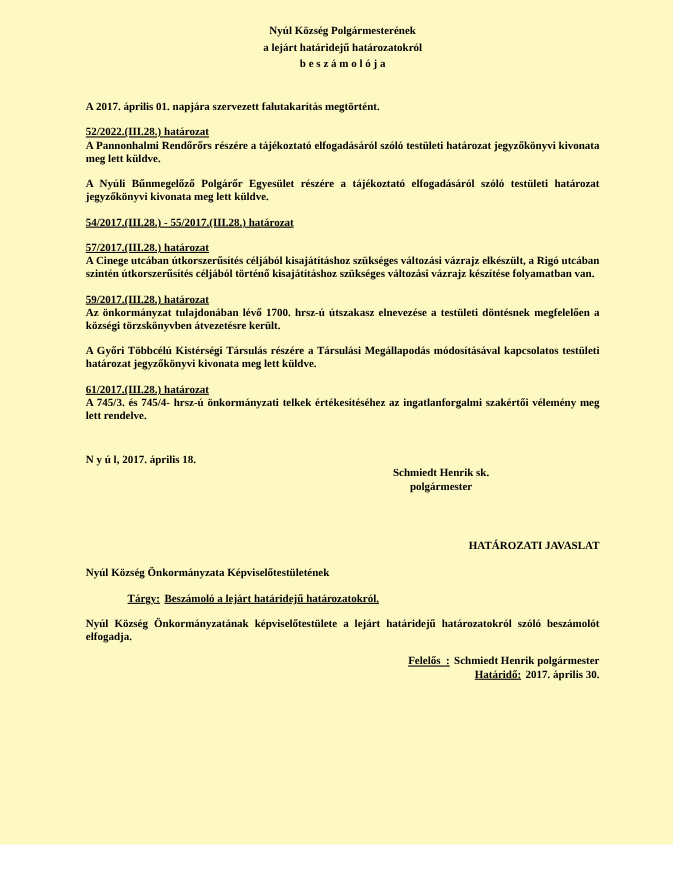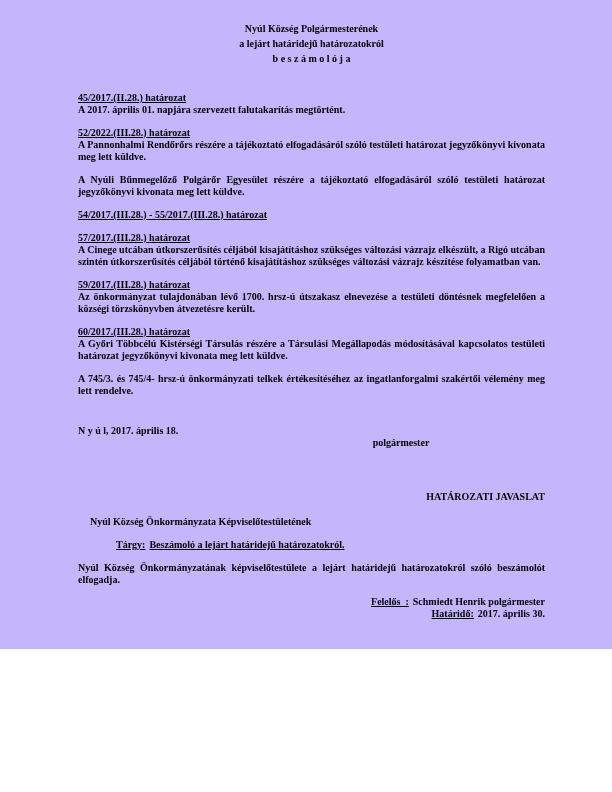--- a/index.html
+++ b/index.html
@@ -1,57 +1,56 @@
 <!DOCTYPE html>
 <html><head>
 <meta charset="utf-8">
 <style>
   html, body { margin: 0; padding: 0; background: #ffffff; }
   .page {
     position: relative;
     width: 612px;
-    height: 649px;
-    background: #c4b5fd;
+    height: 768px;
+    background: #fef9c3;
     box-sizing: border-box;
     padding: 21px 67px 0 78px;
     font-family: "Liberation Serif", serif;
     font-size: 10px;
     line-height: 12px;
     font-weight: bold;
     color: #000000;
     overflow: hidden;
   }
   .title-block { text-align: center; line-height: 15px; margin-bottom: 26px; }
   .section { margin-bottom: 11px; }
   .res-heading { text-decoration: underline; }
   .res-body { text-align: justify; }
   .dateline { margin-top: 28px; }
   .signature-block { width: 170px; margin-left: 238px; text-align: center; }
   .proposal-heading { text-align: right; margin-top: 42px; }
-  .addressee { margin-top: 13px; margin-left: 12px; }
+  .addressee { margin-top: 13px; }
   .res-number { margin-top: 11px; text-decoration: underline; }
   .subject-line { margin-top: 11px; text-decoration: underline; margin-left: 38px; }
   .subject-label { margin-right: 4px; }
   .proposal-body { margin-top: 11px; text-align: justify; }
   .resp-block { margin-top: 10px; text-align: right; }
   .u-label { text-decoration: underline; margin-right: 4px; }
 </style>
 </head>
 <body>
 
 <div class="page">
 
   <div class="title-block">
     <div>Nyúl Község Polgármesterének</div>
     <div>a lejárt határidejű határozatokról</div>
     <div>b e s z á m o l ó j a</div>
   </div>
 
   <div class="section">
-    <div class="res-heading">45/2017.(II.28.) határozat</div>
     <div class="res-body">A 2017. április 01. napjára szervezett falutakarítás megtörtént.</div>
   </div>
 
   <div class="section">
     <div class="res-heading">52/2022.(III.28.) határozat</div>
     <div class="res-body">A Pannonhalmi Rendőrőrs részére a tájékoztató elfogadásáról szóló testületi határozat jegyzőkönyvi kivonata meg lett küldve.</div>
   </div>
 
   <div class="section">
     <div class="res-body">A Nyúli Bűnmegelőző Polgárőr Egyesület részére a tájékoztató elfogadásáról szóló testületi határozat jegyzőkönyvi kivonata meg lett küldve.</div>
@@ -65,31 +64,32 @@
     <div class="res-heading">57/2017.(III.28.) határozat</div>
     <div class="res-body">A Cinege utcában útkorszerűsítés céljából kisajátításhoz szükséges változási vázrajz elkészült, a Rigó utcában szintén útkorszerűsítés céljából történő kisajátításhoz szükséges változási vázrajz készítése folyamatban van.</div>
   </div>
 
   <div class="section">
     <div class="res-heading">59/2017.(III.28.) határozat</div>
     <div class="res-body">Az önkormányzat tulajdonában lévő 1700. hrsz-ú útszakasz elnevezése a testületi döntésnek megfelelően a községi törzskönyvben átvezetésre került.</div>
   </div>
 
   <div class="section">
-    <div class="res-heading">60/2017.(III.28.) határozat</div>
     <div class="res-body">A Győri Többcélú Kistérségi Társulás részére a Társulási Megállapodás módosításával kapcsolatos testületi határozat jegyzőkönyvi kivonata meg lett küldve.</div>
   </div>
 
   <div class="section">
+    <div class="res-heading">61/2017.(III.28.) határozat</div>
     <div class="res-body">A 745/3. és 745/4- hrsz-ú önkormányzati telkek értékesítéséhez az ingatlanforgalmi szakértői vélemény meg lett rendelve.</div>
   </div>
 
   <div class="dateline">N y ú l, 2017. április 18.</div>
 
   <div class="signature-block">
+    <div>Schmiedt Henrik sk.</div>
     <div>polgármester</div>
   </div>
 
   <div class="proposal-heading">HATÁROZATI JAVASLAT</div>
 
   <div class="addressee">Nyúl Község Önkormányzata Képviselőtestületének</div>
 
 
   <div class="subject-line">
     <span class="subject-label">Tárgy:</span><span>Beszámoló a lejárt határidejű határozatokról.</span>

